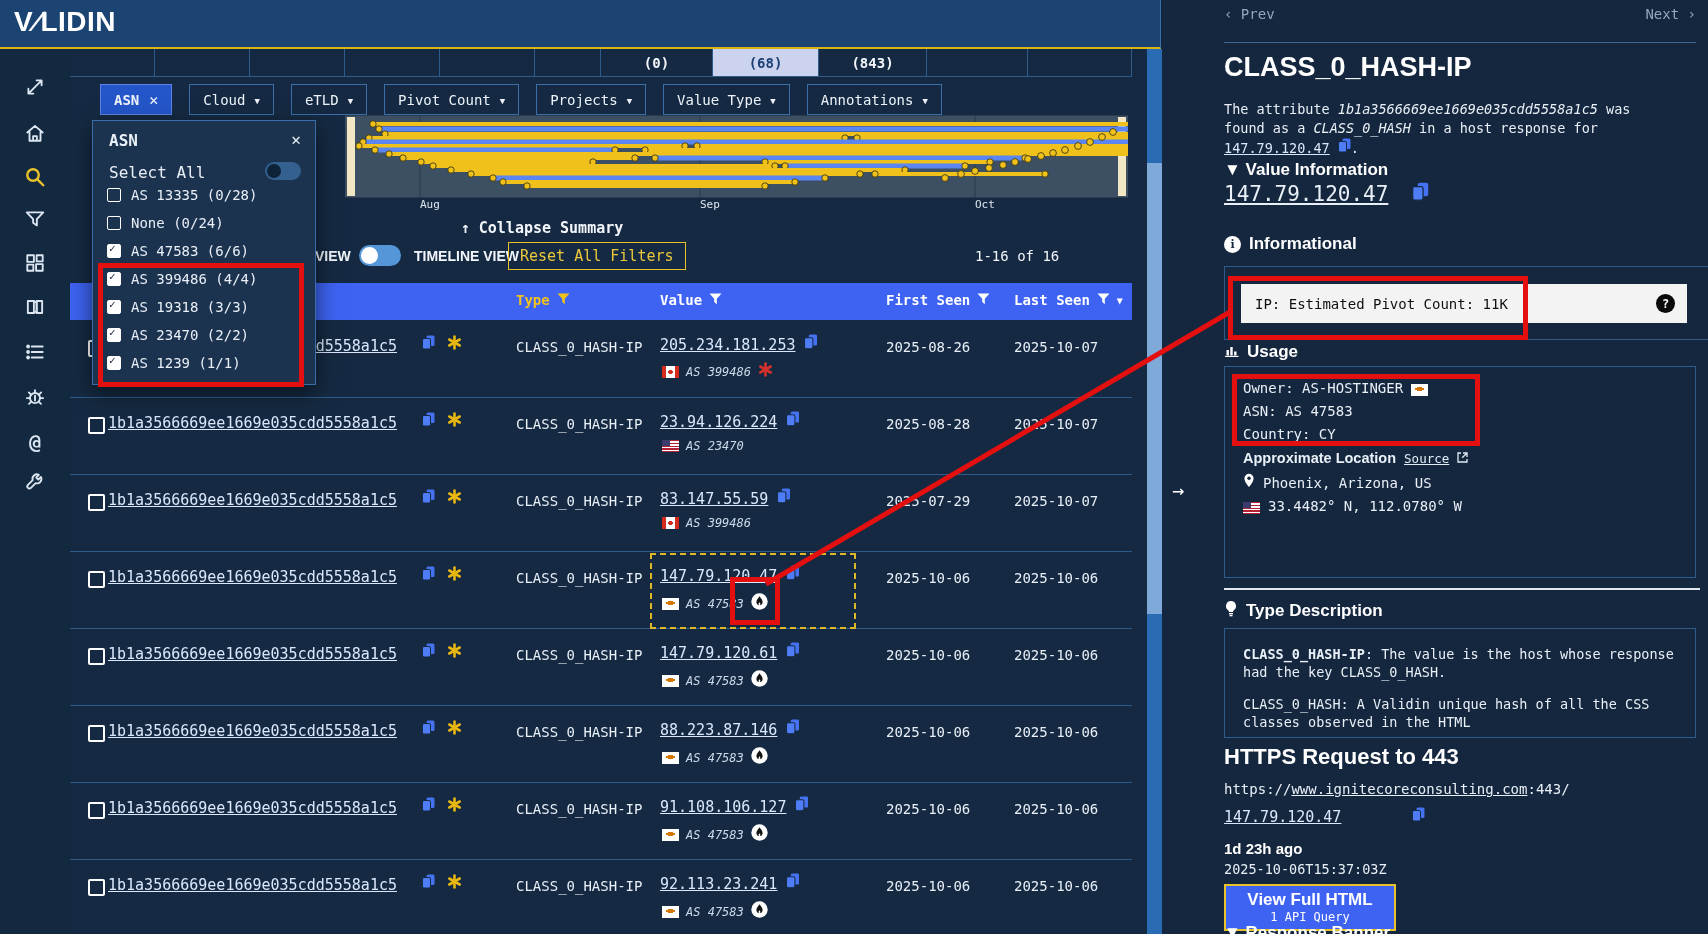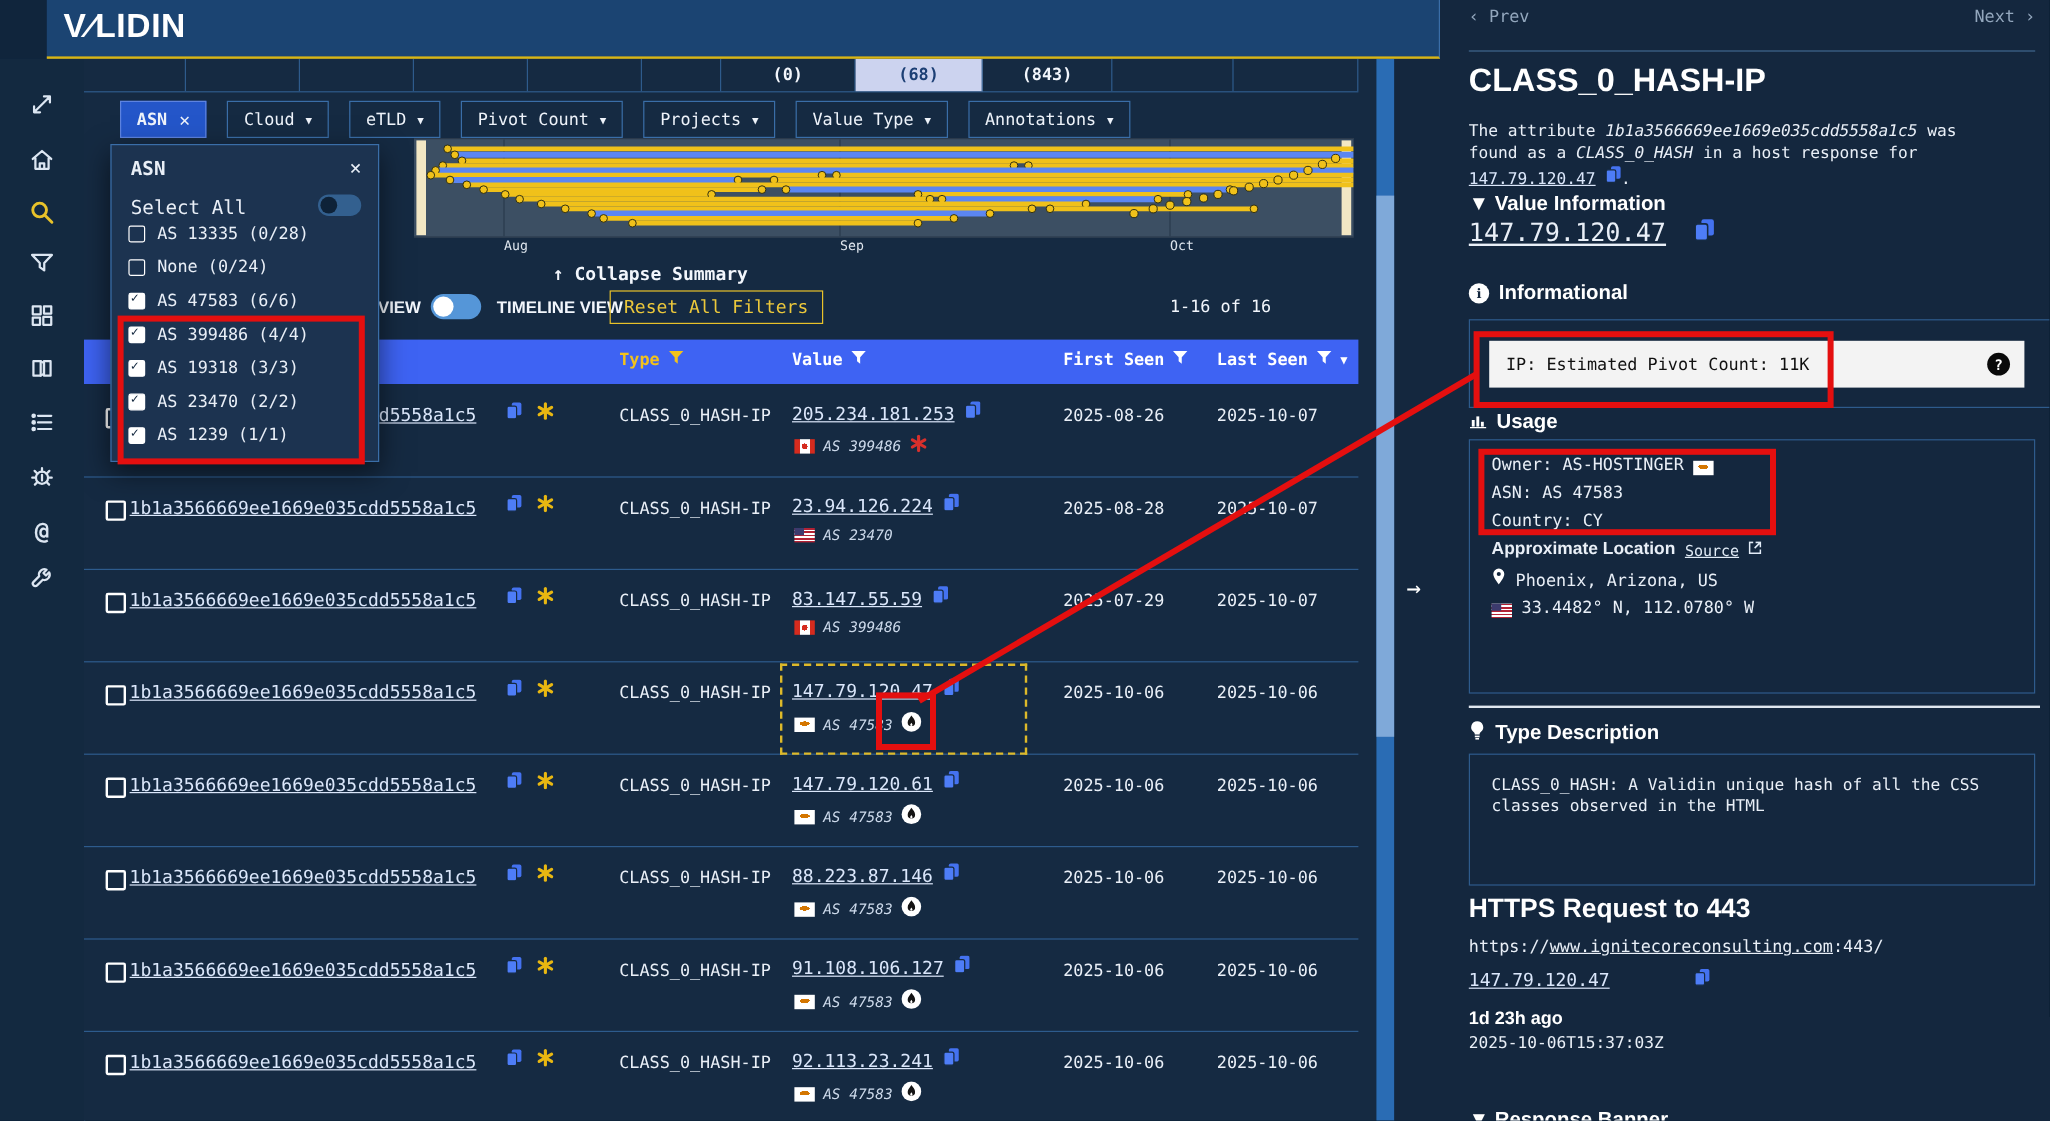--- a/index.html
+++ b/index.html
@@ -2,21 +2,21 @@
 <html><head>
 <meta charset="utf-8">
 <style>
   html,body{margin:0;padding:0;background:#0b1e30;}
   #root{position:relative;width:1708px;height:934px;overflow:hidden;
         background:#10253c;font-family:"DejaVu Sans Mono",monospace;color:#e9eff7;}
   .abs{position:absolute;}
 
   
   .topbar{left:0;top:0;width:1160px;height:47px;background:#1b4472;
-          border-bottom:2px solid #d9b514;border-right:1px solid #3a6ea8;z-index:5;margin-left:39px;}
+          border-bottom:2px solid #d9b514;border-right:1px solid #3a6ea8;z-index:5;}
   .logo{position:absolute;left:14px;top:6px;font-family:"Liberation Sans",sans-serif;
         font-weight:800;font-size:28px;color:#fff;letter-spacing:.5px;}
   .logo .slash{font-style:italic;font-weight:800;padding:0 1px;}
 
   
   .sidebar{left:0;top:49px;width:70px;height:885px;background:#132940;border-right:1px solid #295a8f;}
   .sb-icon{position:absolute;left:21px;width:28px;height:28px;display:flex;align-items:center;justify-content:center;cursor:pointer;}
   .sb-icon svg{stroke:#dce6f2;fill:none;stroke-width:1.7;stroke-linecap:round;stroke-linejoin:round;}
   .sb-icon.yellow svg{stroke:#e8c22a;stroke-width:2.2;}
   .sb-icon .at{font-size:20px;font-weight:bold;color:#dce6f2;}
@@ -769,31 +769,36 @@
     <div class="p-div2"></div>
     <div class="sec-h" style="top:600px;">
       <span class="iconslot"><svg width="14" height="17" viewBox="0 0 14 17">
             <path d="M7 1a5 5 0 0 1 3 9c-.7.6-1 1.2-1 2H5c0-.8-.3-1.4-1-2A5 5 0 0 1 7 1Z" fill="#fff"></path>
             <rect x="5" y="13" width="4" height="1.4" fill="#fff"></rect>
             <rect x="5.5" y="15" width="3" height="1.3" fill="#fff"></rect>
           </svg></span>
       <span>Type Description</span>
     </div>
     <div class="pbox-frame" style="top:628px;height:110px;padding:16px 14px 0 18px;box-sizing:border-box;">
+      <p class="td-p"><span class="td-b">CLASS_0_HASH-IP</span><span>: The value is the host whose response had the key CLASS_0_HASH.</span></p>
       <p class="td-p">CLASS_0_HASH: A Validin unique hash of all the CSS classes observed in the HTML</p>
     </div>
 
     <div class="p-https">HTTPS Request to 443</div>
     <div class="p-url"><span>https://</span><span class="dom">www.ignitecoreconsulting.com</span><span>:443/</span></div>
     <div class="p-reqip">147.79.120.47</div>
     <span class="copyslot" style="position:absolute;left:250px;top:807px;"><svg width="13" height="15" viewBox="0 0 13 15">
           <rect x="4.5" y="0.5" width="8" height="10.5" rx="1.5" fill="#4472f0"></rect>
           <rect x="0.5" y="3.5" width="8" height="10.5" rx="1.5" fill="#4e7df7" stroke="#152a42"></rect>
         </svg></span>
     <div class="p-age">1d 23h ago</div>
     <div class="p-ts">2025-10-06T15:37:03Z</div>
+    <div class="p-btn">
+      <span class="l1">View Full HTML</span>
+      <span class="l2">1 API Query</span>
+    </div>
     <div class="p-banner">▼ Response Banner</div>
   </div>
 
   <svg id="annline" width="1708" height="934">
     <line x1="766" y1="584" x2="1230" y2="312" stroke="#e40f0f" stroke-width="5"></line>
   </svg>
 </div>
 
 </body></html>

